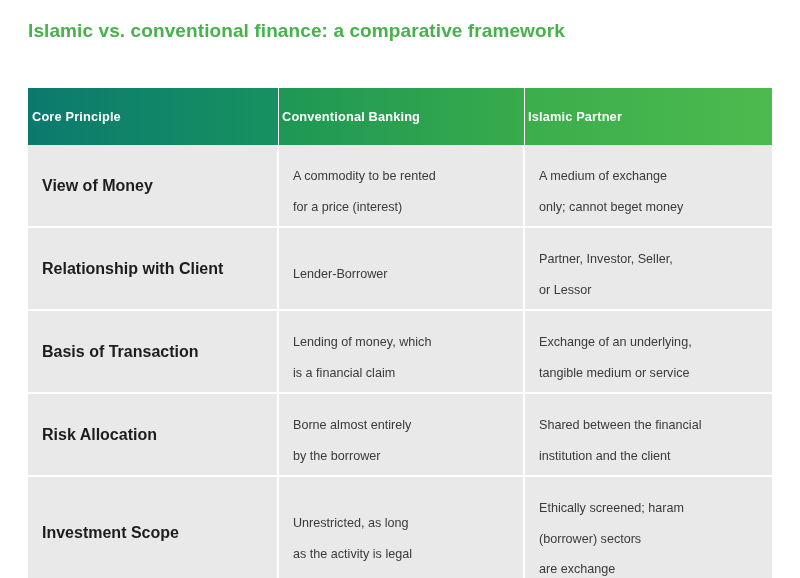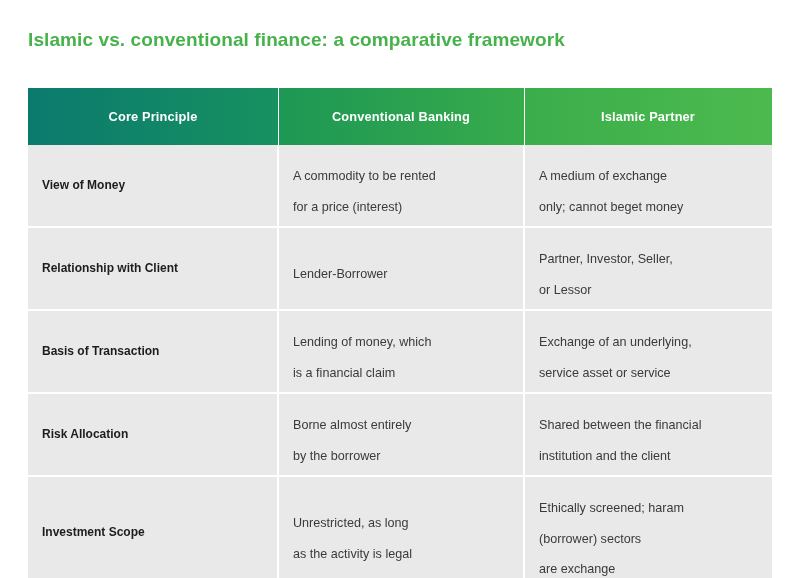--- a/index.html
+++ b/index.html
@@ -18,21 +18,21 @@
   .page {
     position: relative;
     width: 800px;
     height: 578px;
     box-sizing: border-box;
   }
 
   .page-title {
     position: absolute;
     left: 28px;
-    top: 29px;
+    top: 20px;
     font-size: 19px;
     font-weight: bold;
     color: #47b24b;
     letter-spacing: 0.1px;
     white-space: nowrap;
     text-align: center;
   }
 
   .table-wrap {
     position: absolute;
@@ -50,21 +50,21 @@
   table.compare col.c1 { width: 250px; }
   table.compare col.c2 { width: 246px; }
   table.compare col.c3 { width: 248px; }
 
   
   thead tr.header-row {
     height: 57px;
   }
   thead th {
     padding: 0 4px;
-    text-align: center;
+    text-align: left;
     vertical-align: middle;
     font-size: 12.8px;
     font-weight: bold;
     color: #ffffff;
     letter-spacing: 0.15px;
     position: relative;
     border: 0;
     background: transparent;
     margin-left: 16px;
   }
@@ -89,21 +89,21 @@
     font-size: 12.6px;
     line-height: 1.47;
     color: #3a3a3a;
   }
   tbody tr:first-child td {
     border-top: 0;
   }
   tbody td.principle {
     font-weight: bold;
     color: #1d1d1d;
-    font-size: 12px;
+    font-size: 16px;
   }
   tbody td.conv {
     border-left: 2px solid #ffffff;
   }
   tbody td.isl {
     border-left: 2px solid #ffffff;
   }
 
   tbody tr.r0 td { height: 49px; }
   tbody tr.r1 td { height: 49px; }
@@ -162,21 +162,21 @@
         </tr>
 
         <tr class="r3">
           <td class="principle">Basis of Transaction</td>
           <td class="conv">
             <span class="cell-line">Lending of money, which</span>
             <span class="cell-line">is a financial claim</span>
           </td>
           <td class="isl">
             <span class="cell-line">Exchange of an underlying,</span>
-            <span class="cell-line">service asset or service</span>
+            <span class="cell-line">tangible medium or service</span>
           </td>
         </tr>
 
         <tr class="r4">
           <td class="principle">Risk Allocation</td>
           <td class="conv">
             <span class="cell-line">Borne almost entirely</span>
             <span class="cell-line">by the borrower</span>
           </td>
           <td class="isl">

